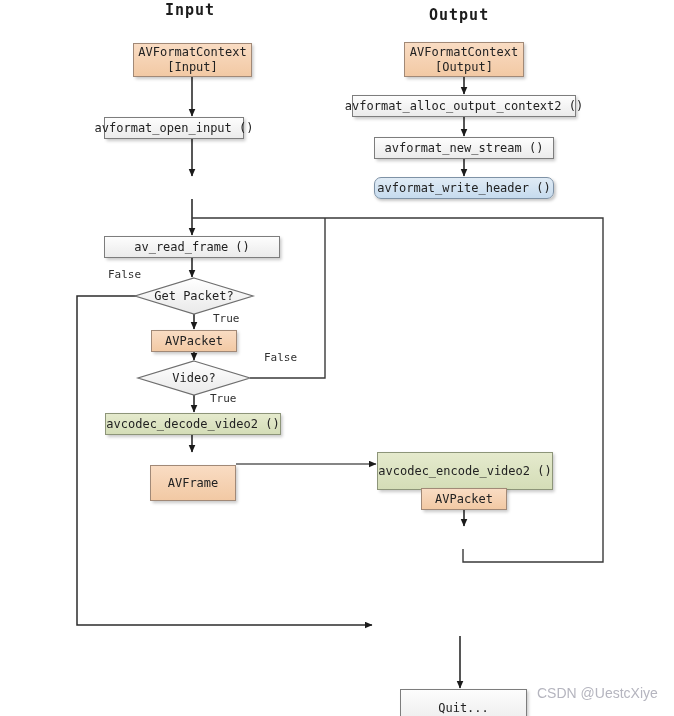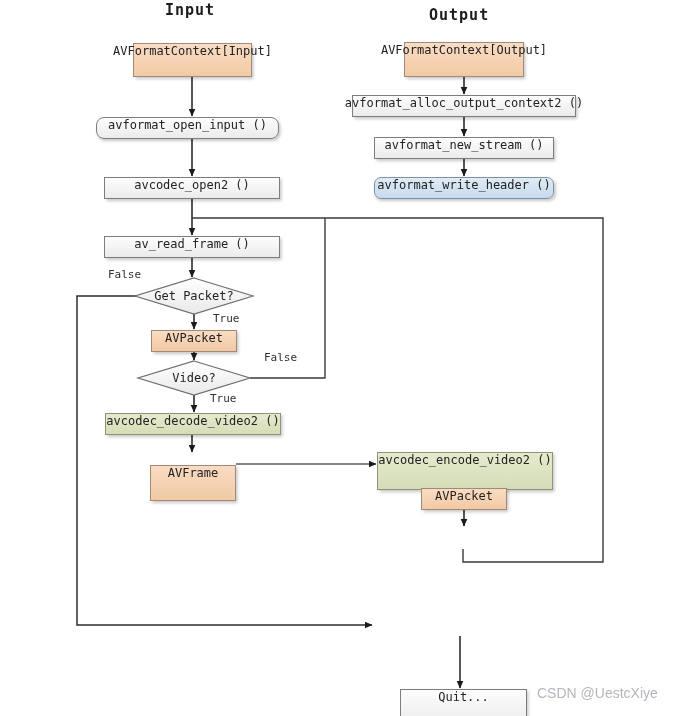--- a/index.html
+++ b/index.html
@@ -7,21 +7,21 @@
     position:relative; width:674px; height:716px; background:#ffffff;
     font-family:"DejaVu Sans Mono", monospace; overflow:hidden;
   }
   svg.wires { position:absolute; left:0; top:0; width:674px; height:716px; }
   .col-title {
     position:absolute; font:bold 15px "DejaVu Sans Mono", monospace;
     color:#1c1c1c; letter-spacing:1px; white-space:nowrap;
   }
   .node {
     position:absolute; box-sizing:border-box;
-    display:flex; flex-direction:row; align-items:flex-start; justify-content:center;
+    display:flex; flex-direction:column; align-items:center; justify-content:center;
     font:12px "DejaVu Sans Mono", monospace; color:#222222; text-align:center;
     border:1px solid #7d7d7d; box-shadow:1.5px 2px 3px rgba(0,0,0,0.22);
     line-height:1.25; white-space:nowrap;
   }
   .node.gray   { background:linear-gradient(#fdfdfd,#ebebeb); }
   .node.orange { background:linear-gradient(#f9dcc3,#f2c9a4); border-color:#a18977; }
   .node.green  { background:linear-gradient(#e5eacd,#d4ddb7); border-color:#8d9579; }
   .node.blue   { background:linear-gradient(#e0ebf5,#c6dbee); border-color:#7e92a6; }
   .dlabel {
     position:absolute; font:12px "DejaVu Sans Mono", monospace; color:#222222;
@@ -79,22 +79,21 @@
     <polygon points="194,361 250,378 194,395 138,378" fill="url(#diamondFill)" stroke="#6e6e6e" stroke-width="1.2"></polygon>
   </svg>
 
   <div class="col-title" style="left:165px; top:1px;">Input</div>
   <div class="col-title" style="left:429px; top:6px;">Output</div>
 
   <div class="node orange" style="left:133px; top:43px;  width:119px; height:34px;">
     <span>AVFormatContext</span>
     <span>[Input]</span>
   </div>
-  <div class="node gray" style="left:96px; top:117px; width:183px; height:22px;border-radius:8px;">avformat_open_input ()</div>
-  <div class="node gray" style="left:104px; top:177px; width:176px; height:22px;">avcodec_open2 ()</div>
+  <div class="node gray" style="left:104px; top:117px; width:140px; height:22px;">avformat_open_input ()</div>
   <div class="node gray" style="left:98px; top:236px; width:176px; height:22px;margin-left:6px;">av_read_frame ()</div>
   <div class="dlabel" style="left:137px; top:289px; width:114px;">Get Packet?</div>
   <div class="node orange" style="left:151px; top:330px; width:86px;  height:22px;">AVPacket</div>
   <div class="dlabel" style="left:160px; top:371px; width:68px;">Video?</div>
   <div class="node green" style="left:105px; top:413px; width:176px; height:22px;">avcodec_decode_video2 ()</div>
   <div class="node orange" style="left:150px; top:465px; width:86px;  height:36px;">AVFrame</div>
 
   <div class="node orange" style="left:404px; top:42px;  width:120px; height:35px;">
     <span>AVFormatContext</span>
     <span>[Output]</span>

